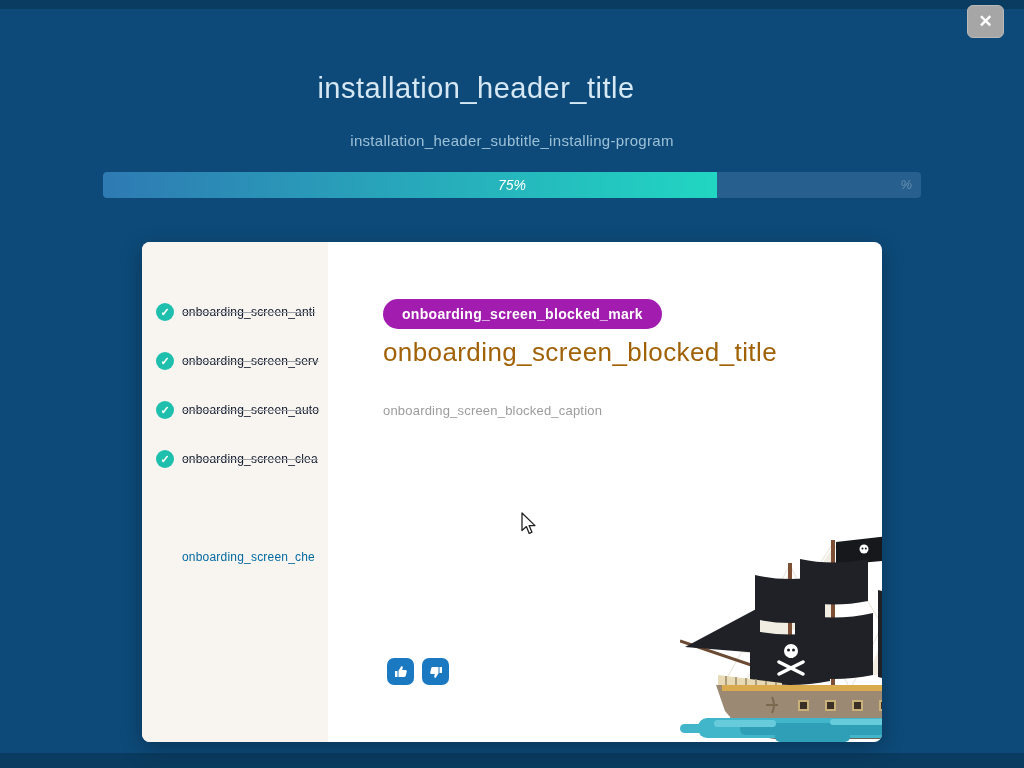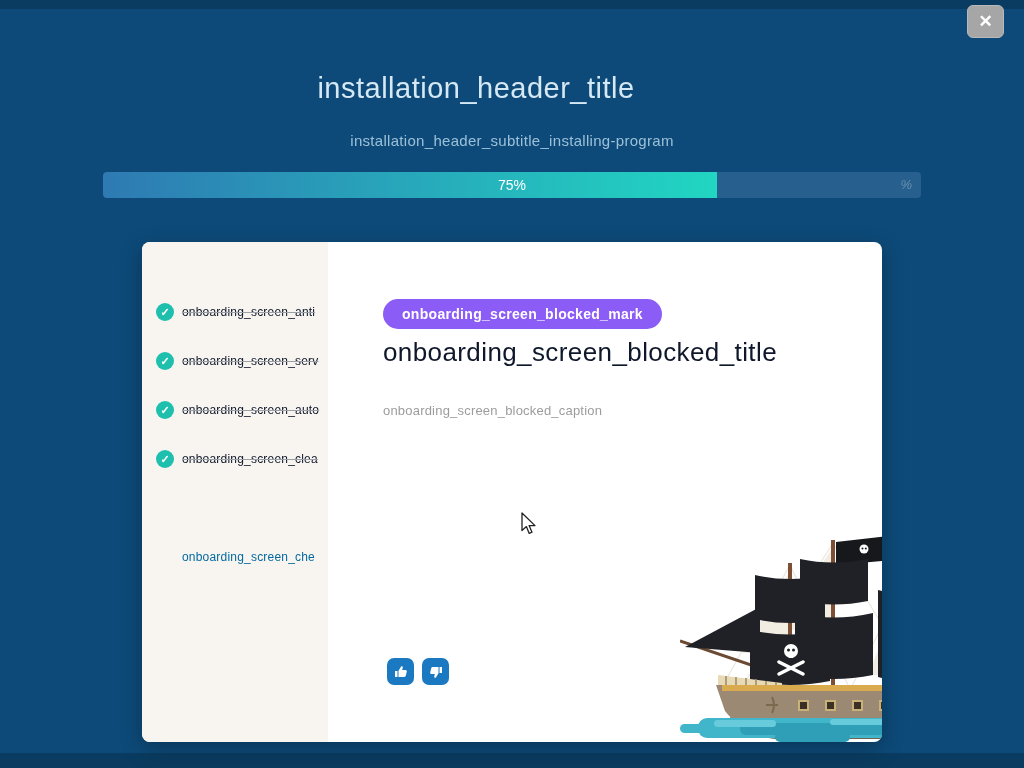--- a/index.html
+++ b/index.html
@@ -36,21 +36,21 @@
     position:absolute; left:103px; top:172px; width:818px; height:26px;
     background:#27608e; border-radius:4px; overflow:hidden;
   }
   .progress-fill {
     position:absolute; left:0; top:0; height:26px;
     background:linear-gradient(to right, #2e7ab3, #21d6c2);
     border-radius:4px 0 0 4px;
   }
   .progress-label {
     position:absolute; left:0; top:0; width:818px; height:26px;
-    color:#ffffff; font-size:14px; line-height:26px; text-align:center;
+    color:#ffffff; font-size:14px; line-height:26px; text-align:center;font-style:italic;
   }
   .progress-endglyph {
     position:absolute; right:9px; top:0; height:26px; line-height:26px;
     color:rgba(255,255,255,0.28); font-size:13px; font-style:italic;
   }
 
   
   .card {
     position:absolute; left:142px; top:242px; width:740px; height:500px;
     background:#ffffff; border-radius:8px; overflow:hidden;
@@ -72,26 +72,26 @@
   .check-row .lbl {
     position:absolute; left:40px; top:5px; font-size:12px; letter-spacing:0.2px;
   }
   .check-row.done .lbl { color:#0f172a; text-decoration:line-through; text-decoration-color:#9aa0a6; }
   .check-row.active .lbl { color:#5d6b79; font-size:12.5px; }
   .check-row.upcoming .lbl { color:#0369a1; }
 
   
   .blocked-badge {
     position:absolute; left:241px; top:57px;
-    background:#8b5cf6; color:#ffffff; font-size:14px; font-weight:bold;
+    background:#a21caf; color:#ffffff; font-size:14px; font-weight:bold;
     letter-spacing:0.3px; padding:7px 19px; border-radius:17px;
   }
   .blocked-title {
     position:absolute; left:241px; top:95px;
-    color:#0f172a; font-size:26px; font-weight:400; letter-spacing:0.4px;
+    color:#a16207; font-size:26px; font-weight:400; letter-spacing:0.4px;
   }
   .blocked-caption {
     position:absolute; left:241px; top:161px;
     color:#9c9c9c; font-size:13px; letter-spacing:0.2px;
   }
 
   
   .fb-btn {
     position:absolute; top:416px; width:27px; height:27px;
     background:#1b79c1; border:none; border-radius:7px; cursor:pointer;

